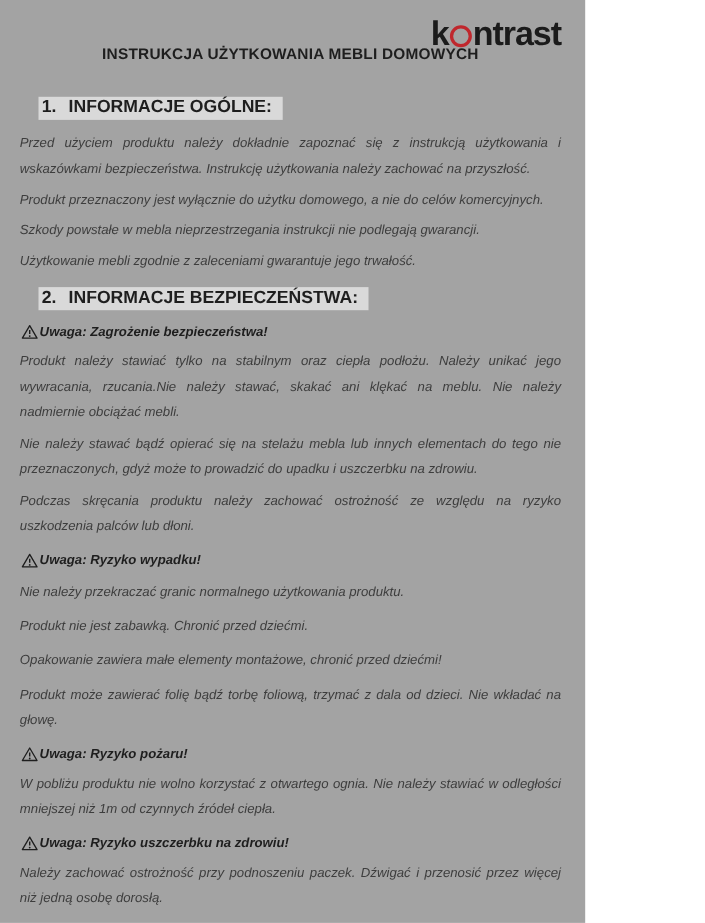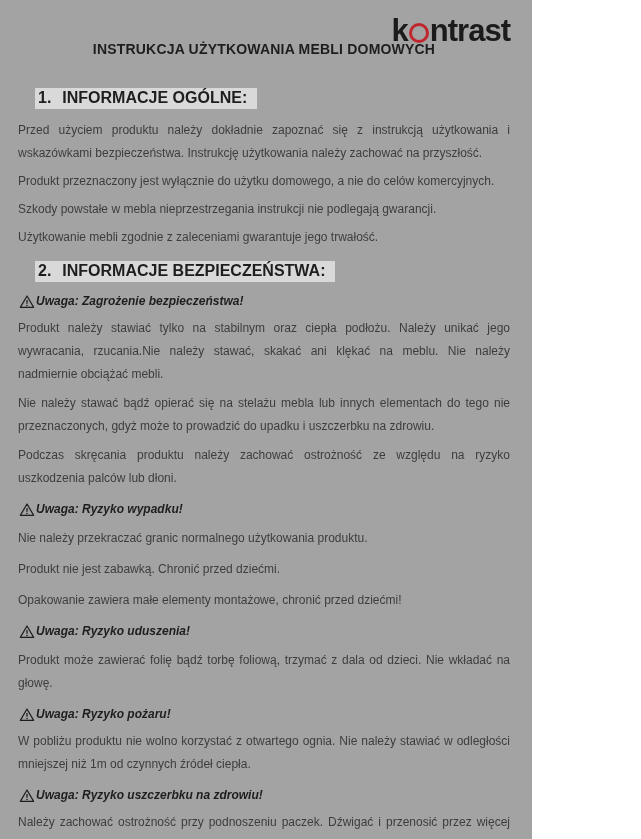--- a/index.html
+++ b/index.html
@@ -30,21 +30,21 @@
     letter-spacing:.2px;line-height:17px;
   }
   .sec-head{font-size:16px;font-weight:700;color:#1e1e1e;line-height:16px;}
   .sec-head.first{margin:30px 0 0 17px;}
   .sec-head.second{margin:12px 0 0 17px;}
   .sec-head .hl{background:#d9d9d9;padding:2px 10px 3px 3px;display:inline-block;}
   .sec-head .num{margin-right:11px;}
   .para{
     margin:5px 0 0 0;
     font-size:12px;line-height:23px;
-    text-align:justify;color:#3d3d3d;
+    text-align:justify;color:#3d3d3d;font-style:italic;
   }
   .para.m6{margin-top:6px;}
   .para.m8{margin-top:8px;}
   .para.m10{margin-top:10px;}
   .warning{
     margin:10px 0 3px 1px;
     font-size:12px;font-weight:700;font-style:italic;
     color:#1e1e1e;line-height:19px;
     display:flex;align-items:center;
   }
@@ -98,30 +98,20 @@
       </span>
     <span>Uwaga: Ryzyko wypadku!</span>
   </div>
 
   <p class="para m8">Nie należy przekraczać granic normalnego użytkowania produktu.</p>
   <p class="para m8">Produkt nie jest zabawką. Chronić przed dziećmi.</p>
 
 
   <p class="para m8">Opakowanie zawiera małe elementy montażowe, chronić przed dziećmi!</p>
 
-  <div class="warning">
-    <span class="warn-icon">
-        <svg viewBox="0 0 24 24" width="16" height="16">
-          <path d="M12 3 L22 20 H2 Z" fill="none" stroke="#1e1e1e" stroke-width="1.8" stroke-linejoin="round"></path>
-          <line x1="12" y1="9" x2="12" y2="14.5" stroke="#1e1e1e" stroke-width="1.9"></line>
-          <circle cx="12" cy="17.3" r="1.25" fill="#1e1e1e"></circle>
-        </svg>
-      </span>
-    <span>Uwaga: Ryzyko uduszenia!</span>
-  </div>
 
   <p class="para m8">Produkt może zawierać folię bądź torbę foliową, trzymać z dala od dzieci. Nie wkładać na głowę.</p>
 
   <div class="warning">
     <span class="warn-icon">
         <svg viewBox="0 0 24 24" width="16" height="16">
           <path d="M12 3 L22 20 H2 Z" fill="none" stroke="#1e1e1e" stroke-width="1.8" stroke-linejoin="round"></path>
           <line x1="12" y1="9" x2="12" y2="14.5" stroke="#1e1e1e" stroke-width="1.9"></line>
           <circle cx="12" cy="17.3" r="1.25" fill="#1e1e1e"></circle>
         </svg>

